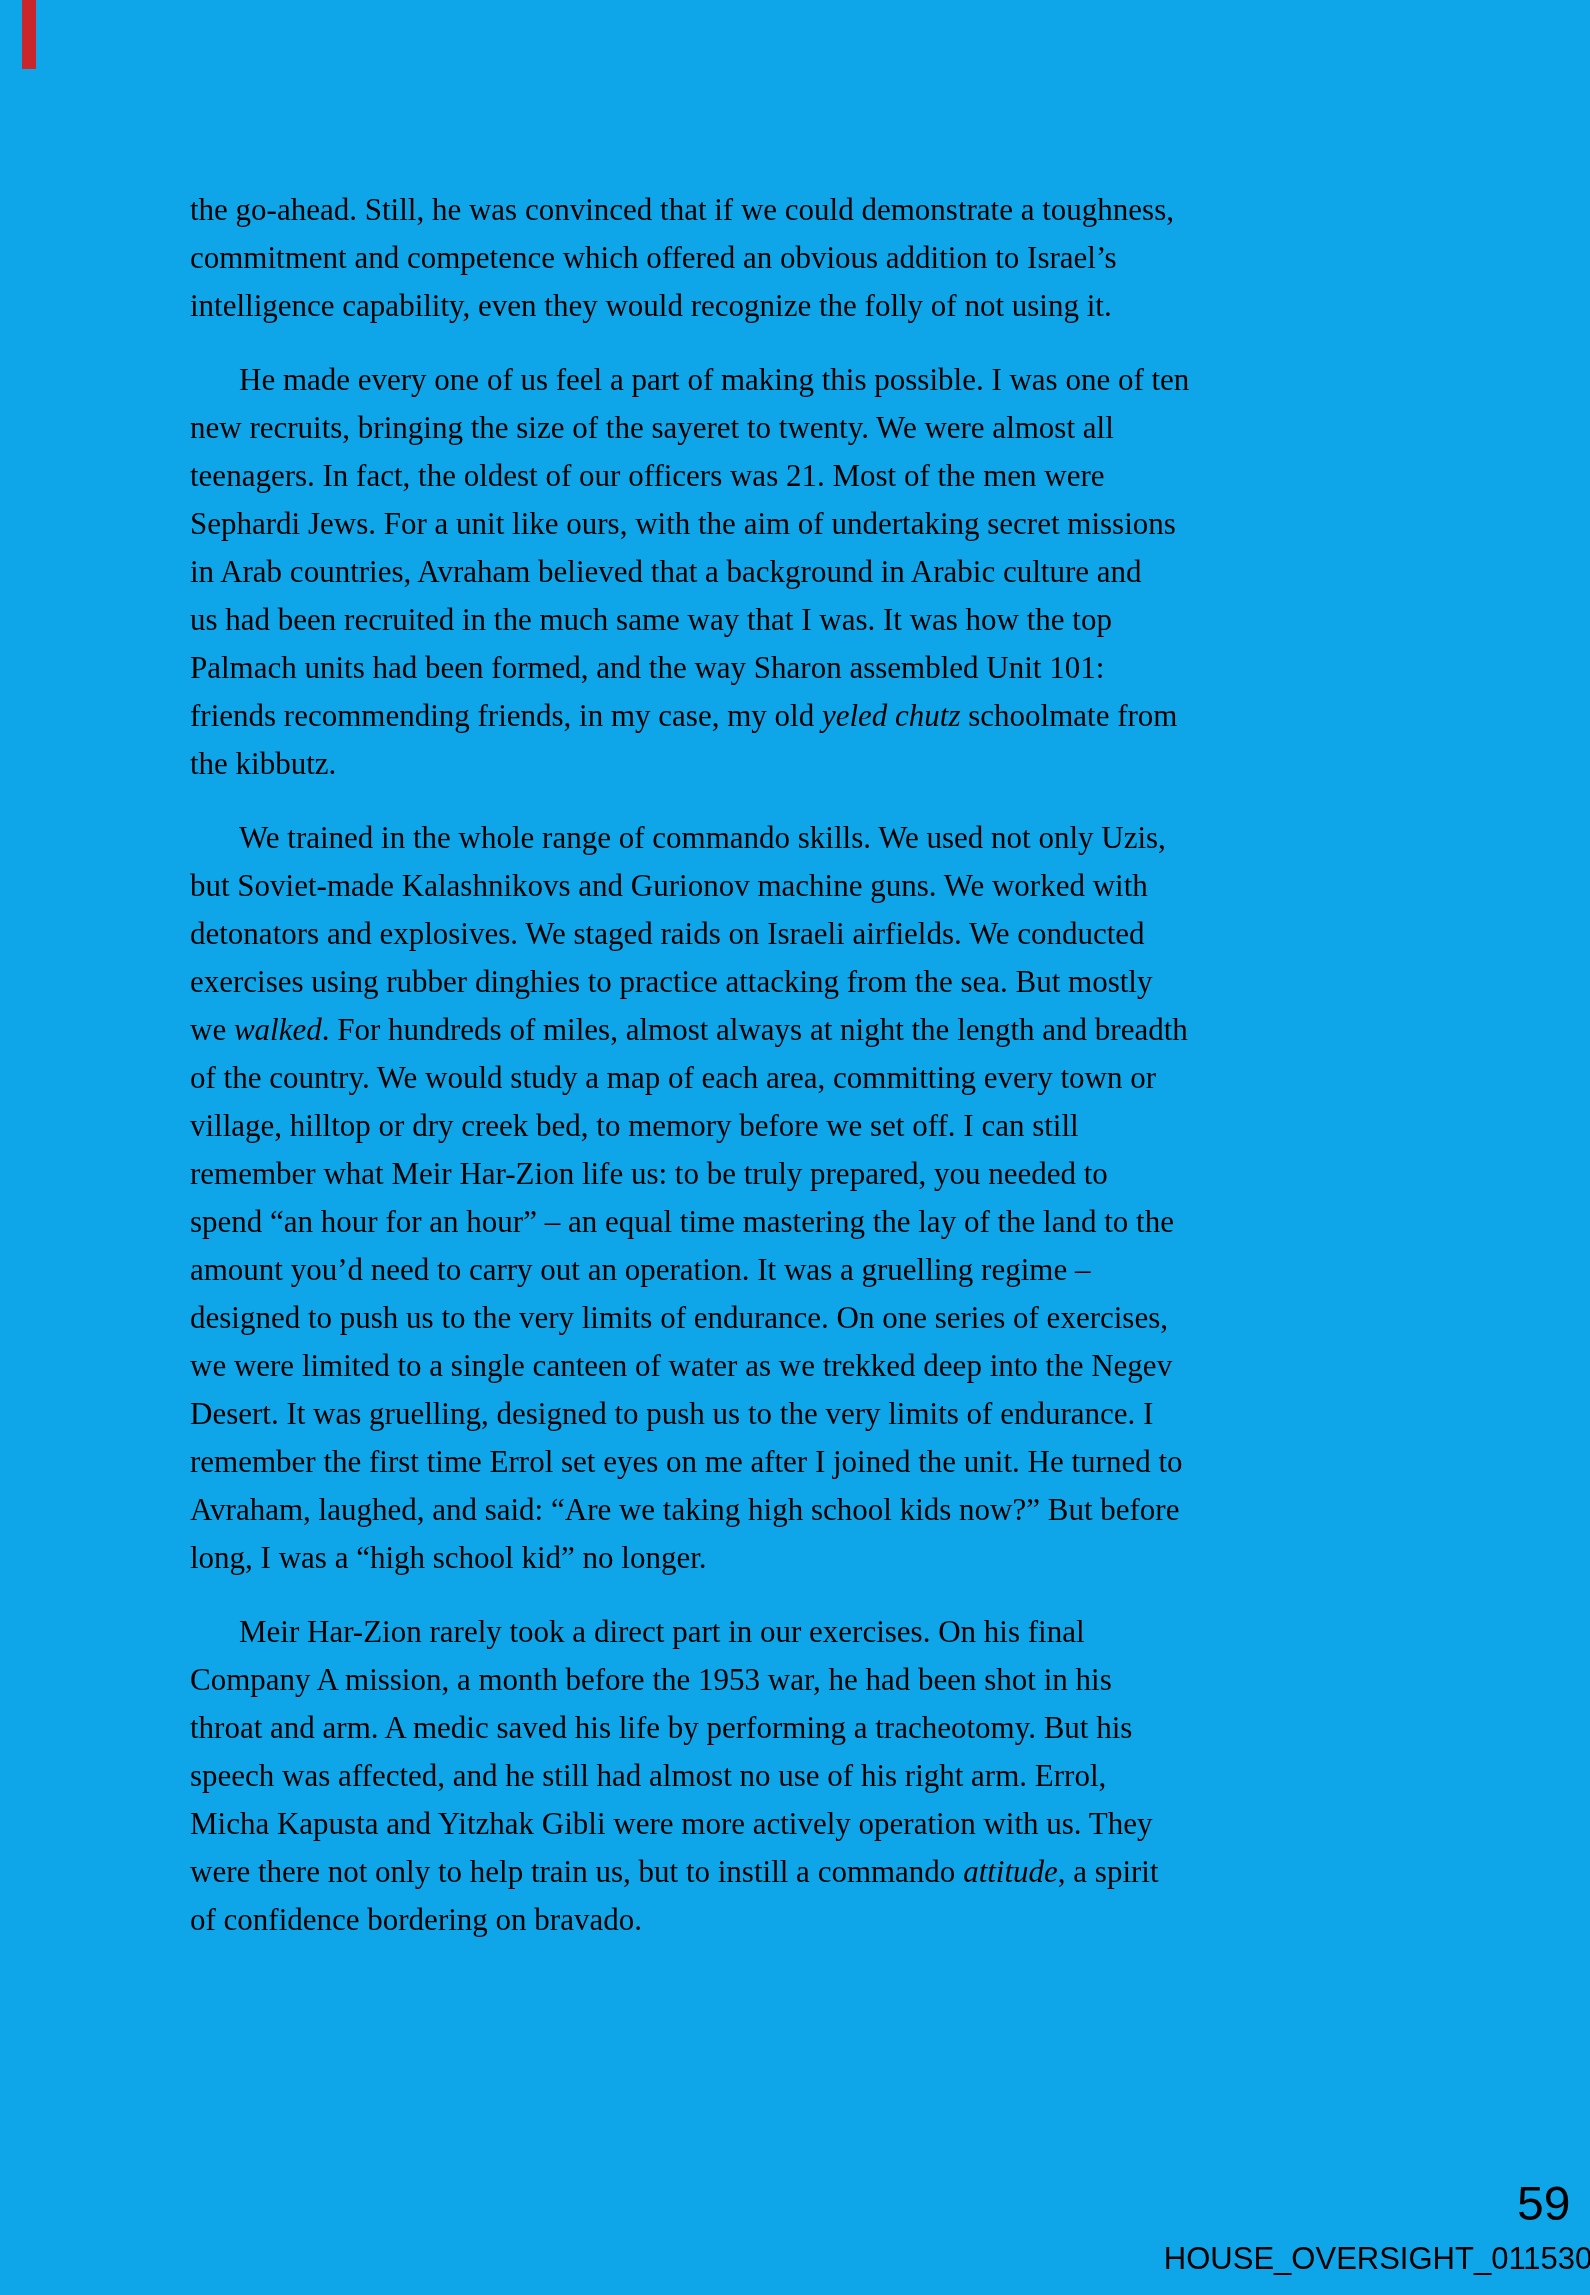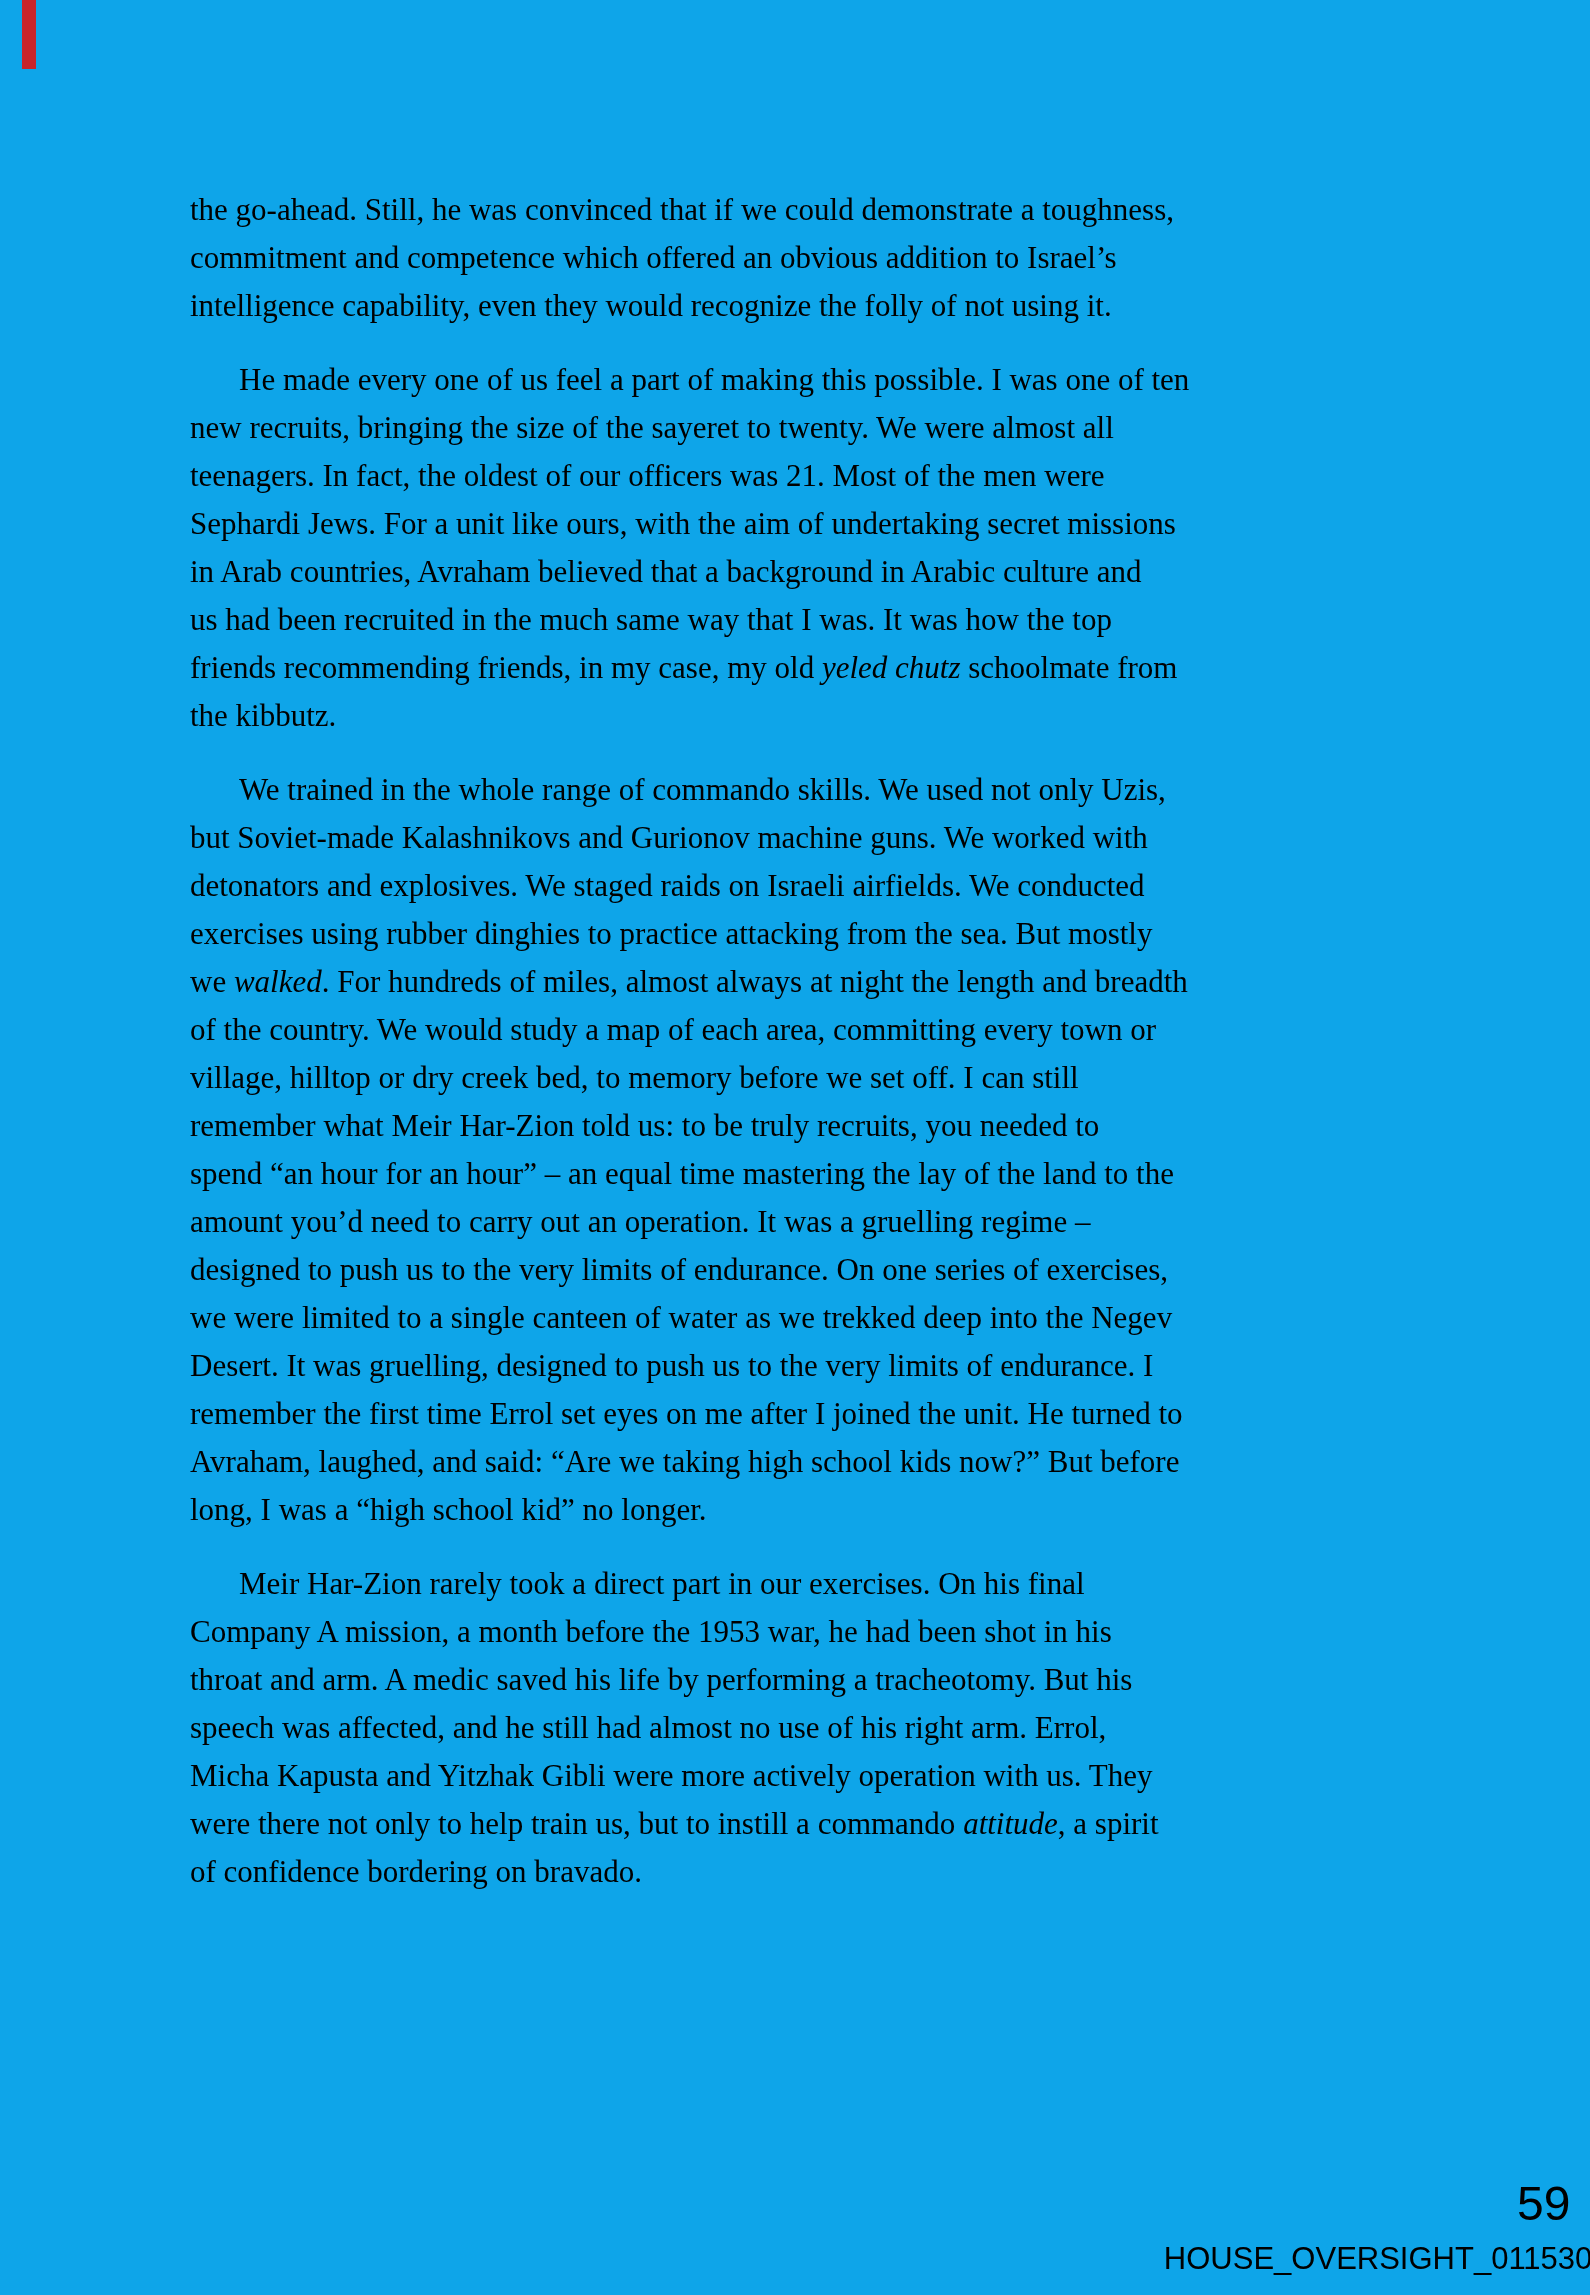--- a/index.html
+++ b/index.html
@@ -62,32 +62,33 @@
         <div class="line">commitment and competence which offered an obvious addition to Israel’s</div>
         <div class="line">intelligence capability, even they would recognize the folly of not using it.</div>
       </div>
       <div class="para indent">
         <div class="line">He made every one of us feel a part of making this possible. I was one of ten</div>
         <div class="line">new recruits, bringing the size of the sayeret to twenty. We were almost all</div>
         <div class="line">teenagers. In fact, the oldest of our officers was 21. Most of the men were</div>
         <div class="line">Sephardi Jews. For a unit like ours, with the aim of undertaking secret missions</div>
         <div class="line">in Arab countries, Avraham believed that a background in Arabic culture and</div>
         <div class="line">us had been recruited in the much same way that I was. It was how the top</div>
+        <div class="line">Palmach units had been formed, and the way Sharon assembled Unit 101:</div>
         <div class="line">friends recommending friends, in my case, my old <i>yeled chutz</i> schoolmate from</div>
         <div class="line">the kibbutz.</div>
       </div>
       <div class="para indent">
         <div class="line">We trained in the whole range of commando skills. We used not only Uzis,</div>
         <div class="line">but Soviet-made Kalashnikovs and Gurionov machine guns. We worked with</div>
         <div class="line">detonators and explosives. We staged raids on Israeli airfields. We conducted</div>
         <div class="line">exercises using rubber dinghies to practice attacking from the sea. But mostly</div>
         <div class="line">we <i>walked</i>. For hundreds of miles, almost always at night the length and breadth</div>
         <div class="line">of the country. We would study a map of each area, committing every town or</div>
         <div class="line">village, hilltop or dry creek bed, to memory before we set off. I can still</div>
-        <div class="line">remember what Meir Har-Zion told us: to be truly recruits, you needed to</div>
+        <div class="line">remember what Meir Har-Zion life us: to be truly prepared, you needed to</div>
         <div class="line">spend “an hour for an hour” – an equal time mastering the lay of the land to the</div>
         <div class="line">amount you’d need to carry out an operation. It was a gruelling regime –</div>
         <div class="line">designed to push us to the very limits of endurance. On one series of exercises,</div>
         <div class="line">we were limited to a single canteen of water as we trekked deep into the Negev</div>
         <div class="line">Desert. It was gruelling, designed to push us to the very limits of endurance. I</div>
         <div class="line">remember the first time Errol set eyes on me after I joined the unit. He turned to</div>
         <div class="line">Avraham, laughed, and said: “Are we taking high school kids now?” But before</div>
         <div class="line">long, I was a “high school kid” no longer.</div>
       </div>
       <div class="para indent">

